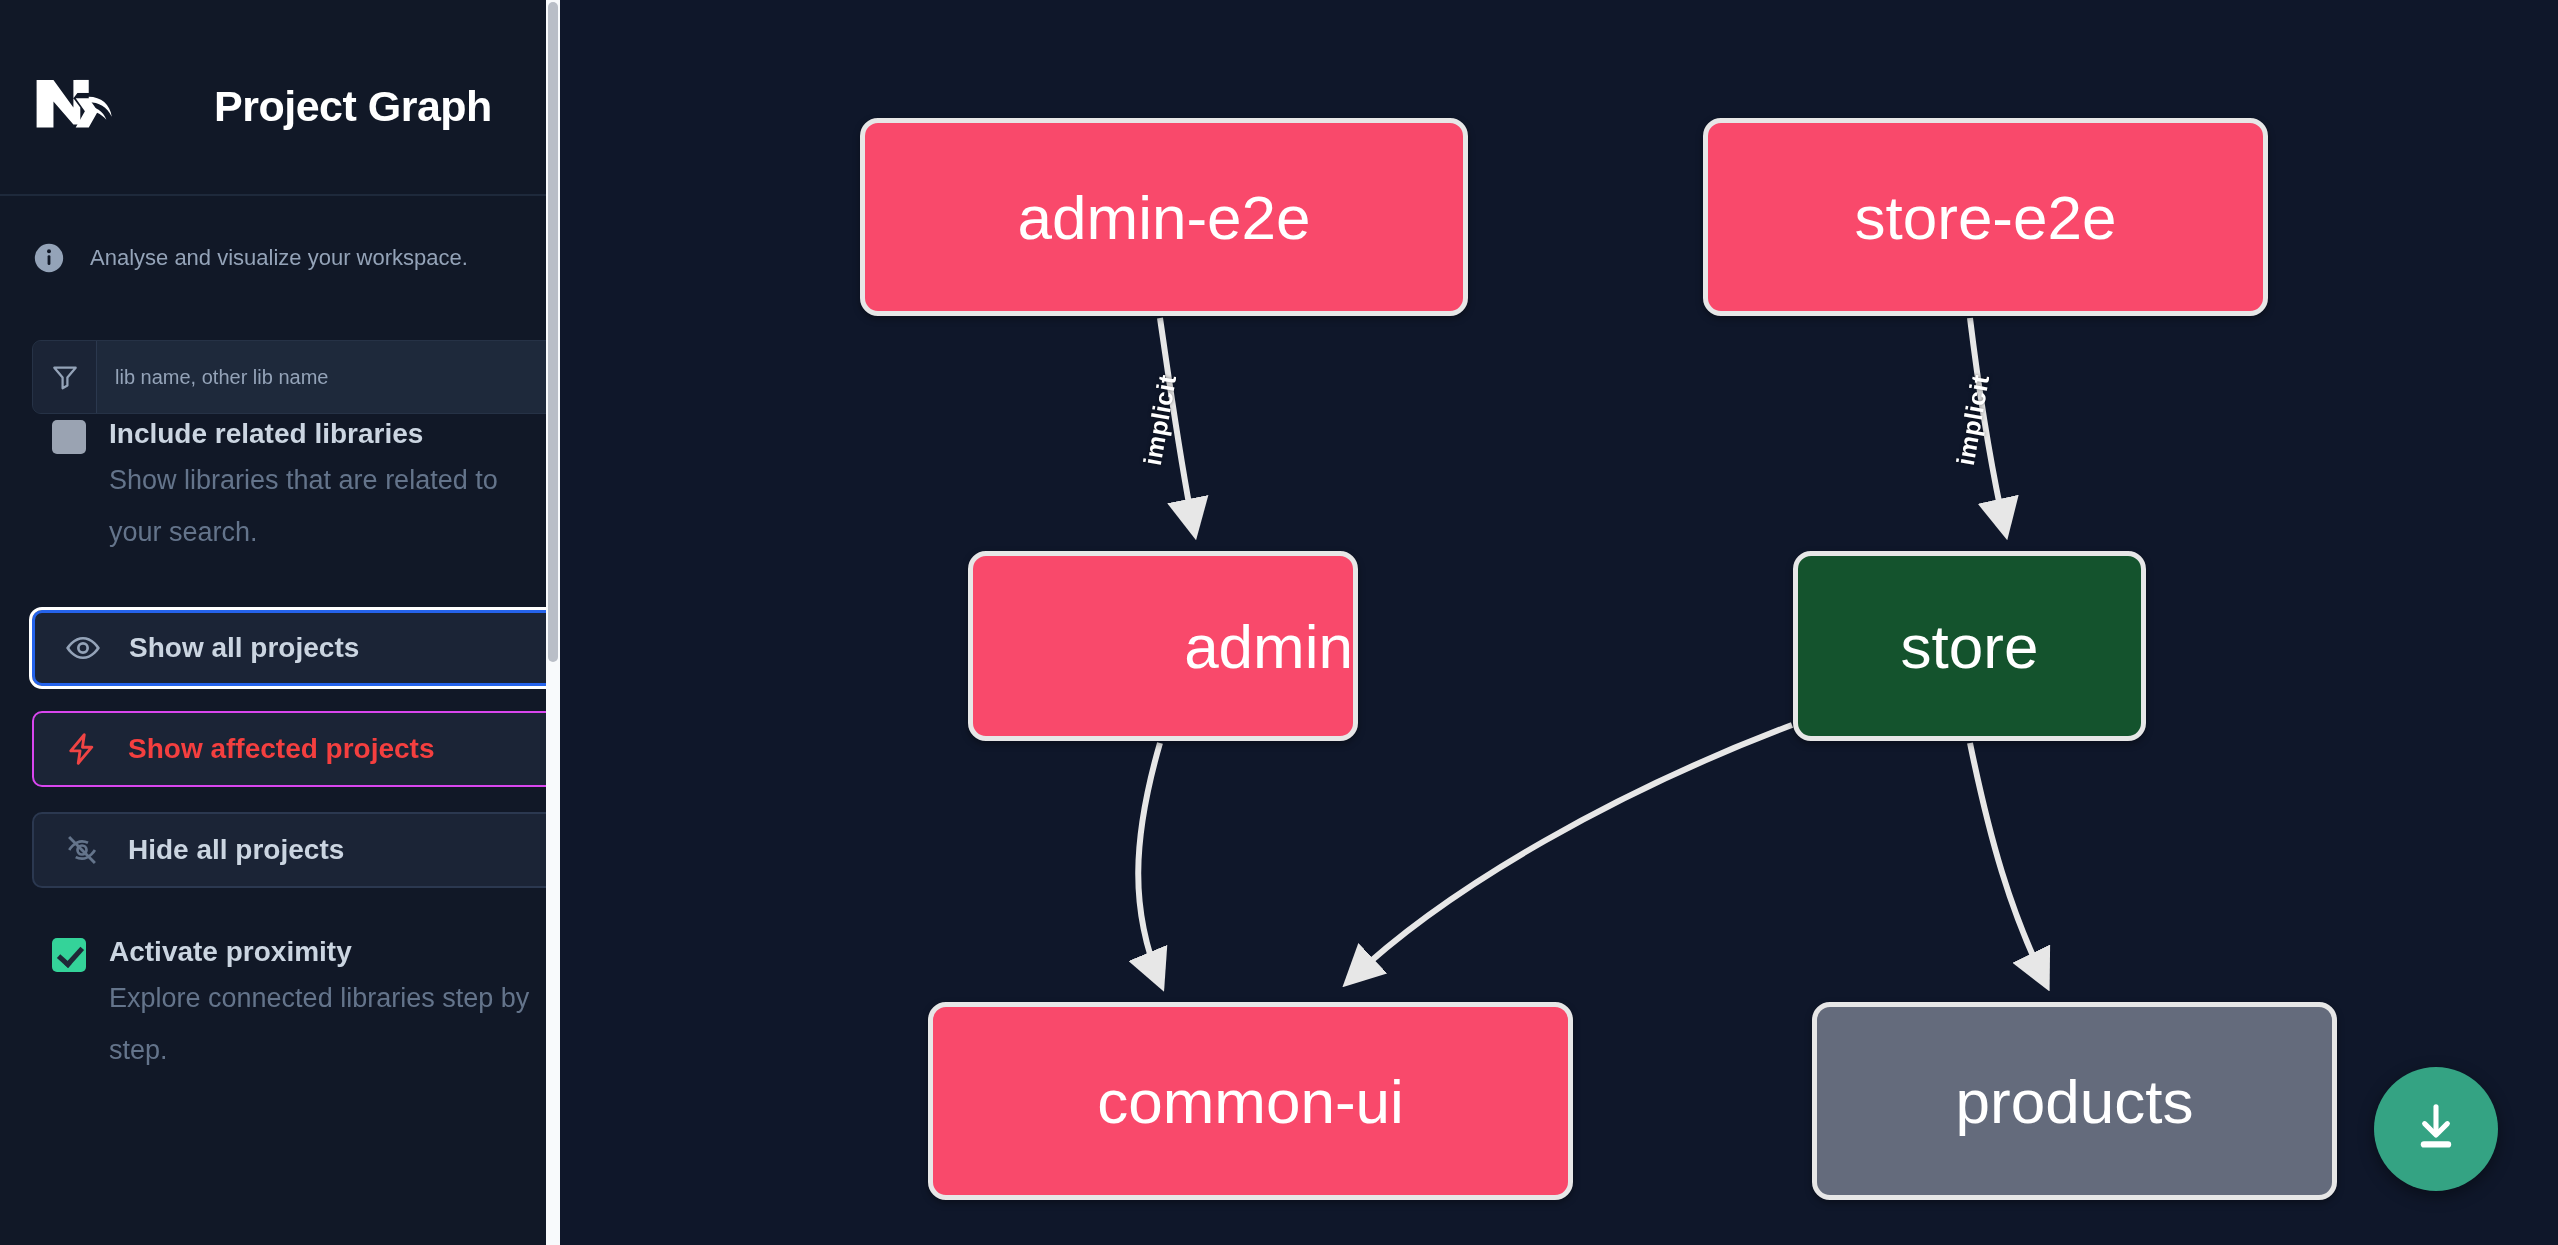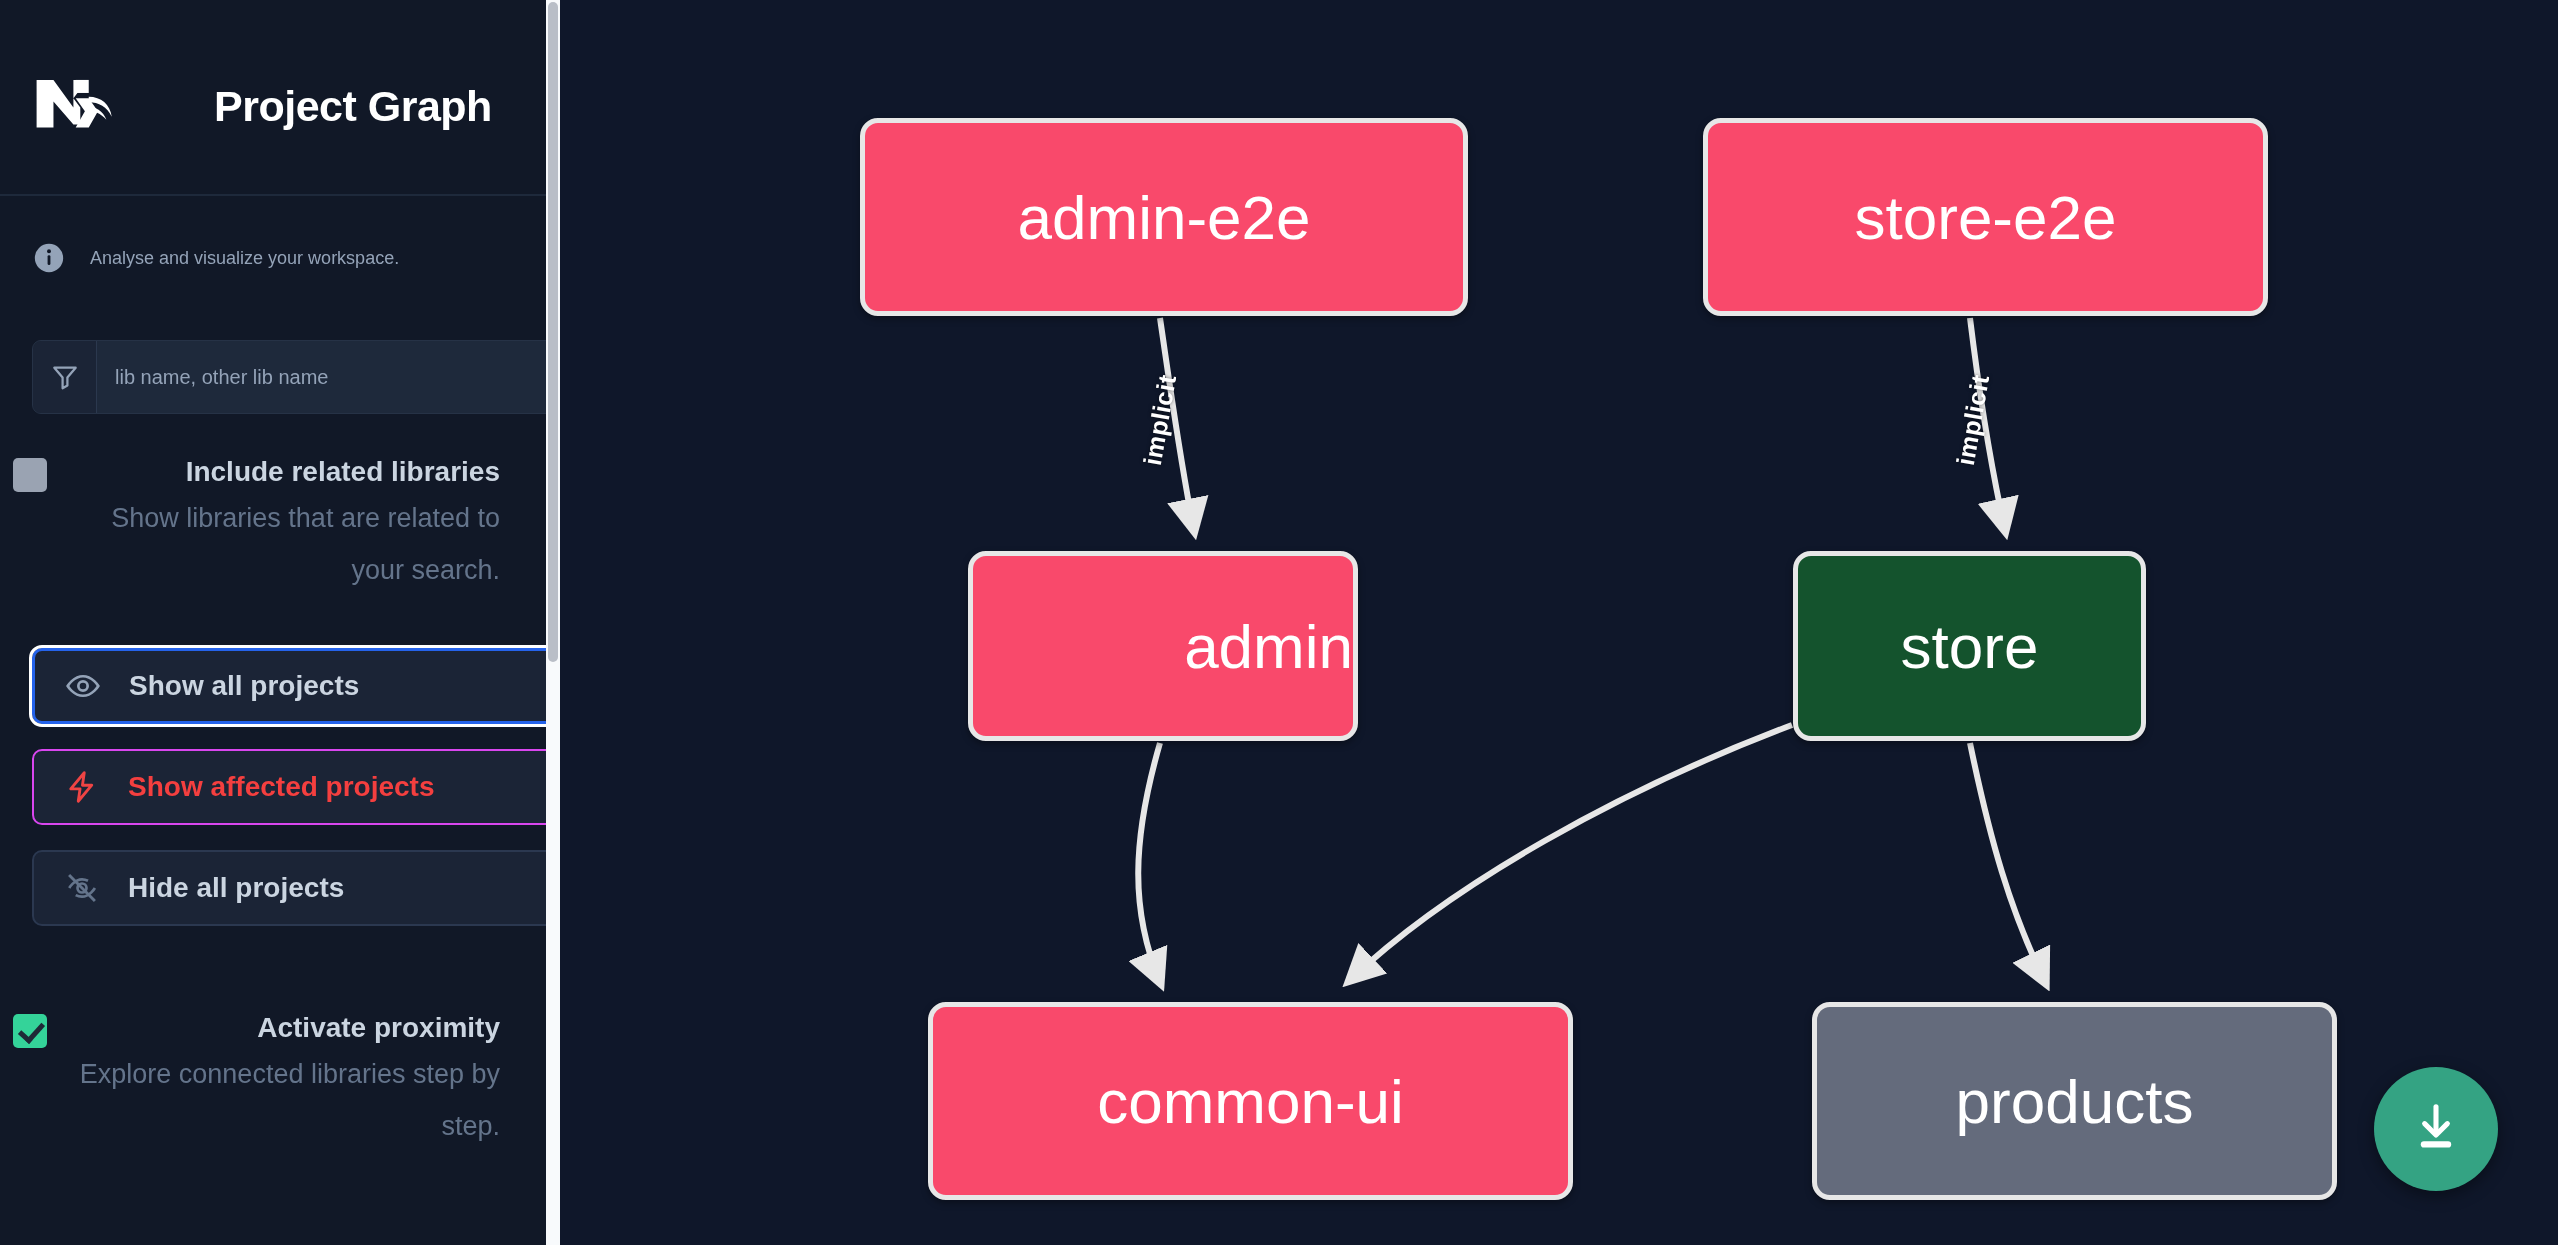--- a/index.html
+++ b/index.html
@@ -62,21 +62,21 @@
 
   
   .sb-info {
     display: flex;
     align-items: center;
     padding: 45px 32px 0 32px;
   }
   .info-icon { width: 34px; height: 34px; flex: 0 0 34px; }
   .sb-info-text {
     margin-left: 24px;
-    font-size: 18px;
+    font-size: 22px;
     color: #94a3b8;
     white-space: nowrap;
   }
 
   
   .search-wrap {
     margin: 65px 32px 0 32px;
     height: 74px;
     display: flex;
     align-items: stretch;
@@ -100,23 +100,21 @@
     color: #cbd5e1;
     font-size: 20px;
     font-family: "Liberation Sans", sans-serif;
     padding: 0 18px;
   }
   .search-input::placeholder { color: #94a3b8; }
 
   
   .chk-row {
     display: flex;
-    padding: 0 13px;
-    margin-top: 38px;
-    text-align: right;
+    padding: 0 52px;
   }
   .chk-box {
     width: 34px; height: 34px;
     flex: 0 0 34px;
     border-radius: 5px;
     margin-top: 6px;
     position: relative;
     cursor: pointer;
   }
   .chk-box.disabled { background: #9aa3b2; }

